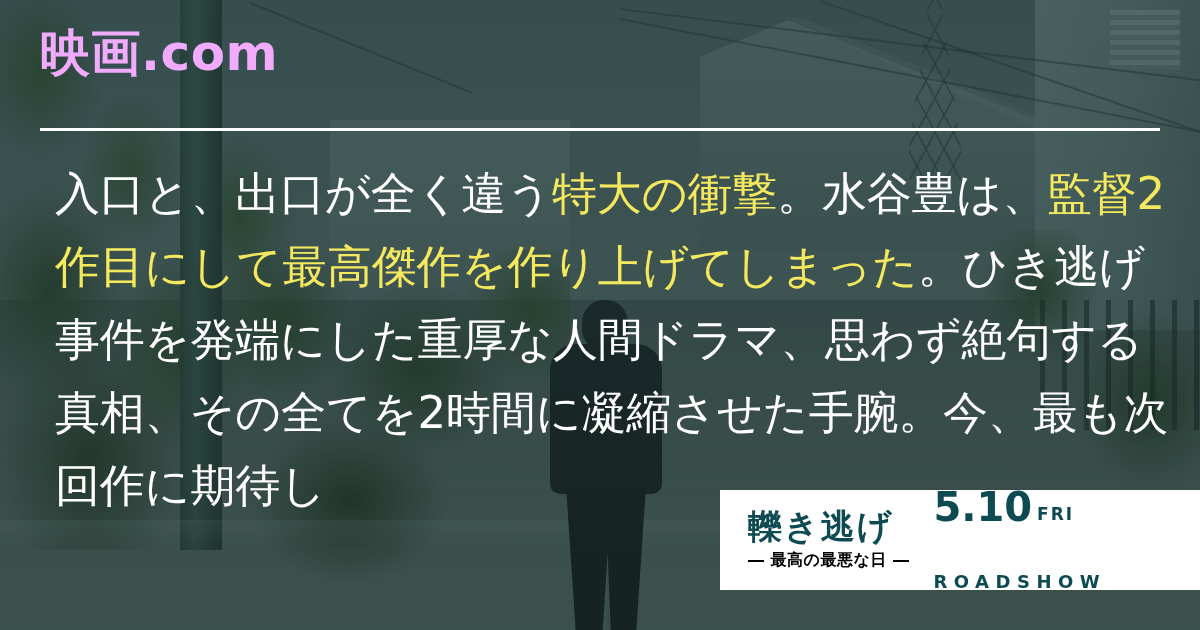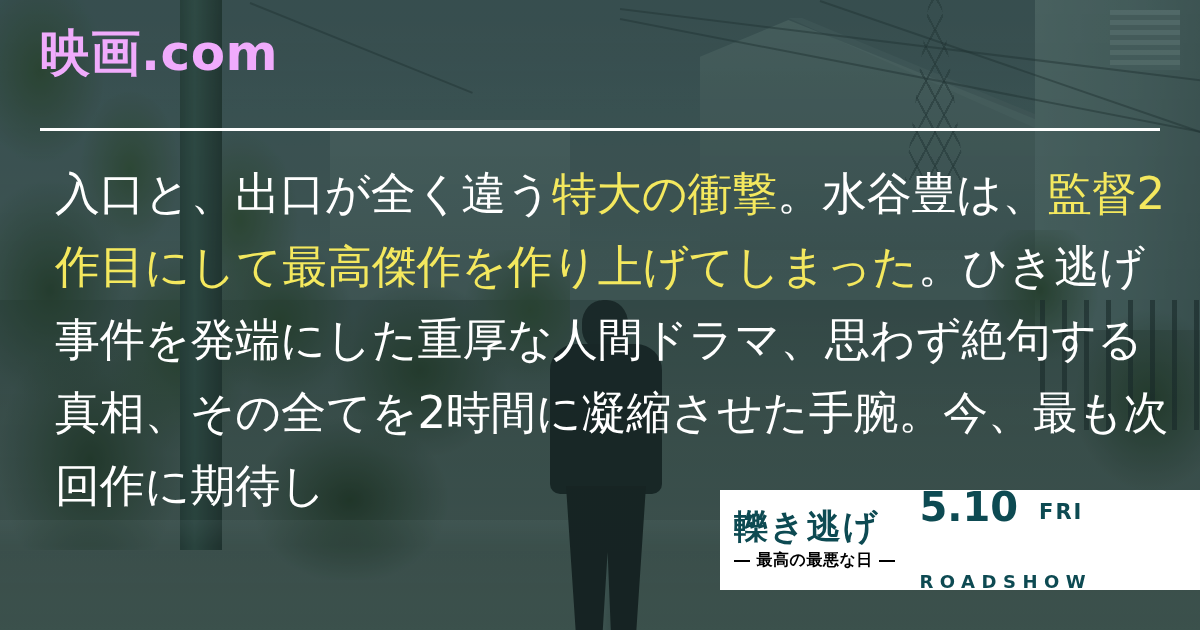--- a/index.html
+++ b/index.html
@@ -214,21 +214,21 @@
   .movie-plate {
     position: absolute;
     left: 720px;
     top: 490px;
     width: 480px;
     height: 100px;
     background: #ffffff;
     display: flex;
     align-items: center;
     box-sizing: border-box;
-    padding-left: 14px;
+    padding-left: 28px;
   }
   .plate-title-block {
     display: flex;
     flex-direction: column;
     justify-content: center;
     margin-right: 24px;
   }
   .movie-title {
     font-size: 34px;
     font-weight: bold;
@@ -256,25 +256,25 @@
     align-items: flex-end;
   }
   .date-main {
     font-size: 40px;
     font-weight: bold;
     color: #0d4a52;
     line-height: 0.96;
     letter-spacing: 0px;
   }
   .date-day {
-    font-size: 21px;
+    font-size: 17px;
     font-weight: bold;
     color: #0d4a52;
     letter-spacing: 2px;
-    margin-left: 21px;
+    margin-left: 5px;
     padding-bottom: 2px;
   }
   .date-roadshow {
     font-size: 18px;
     font-weight: bold;
     color: #0d4a52;
     letter-spacing: 6.5px;
     margin-top: 7px;
   }
 </style>

